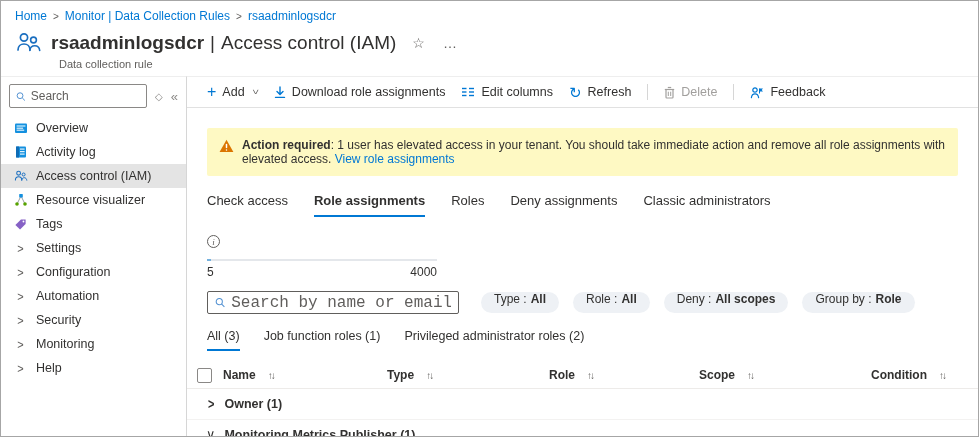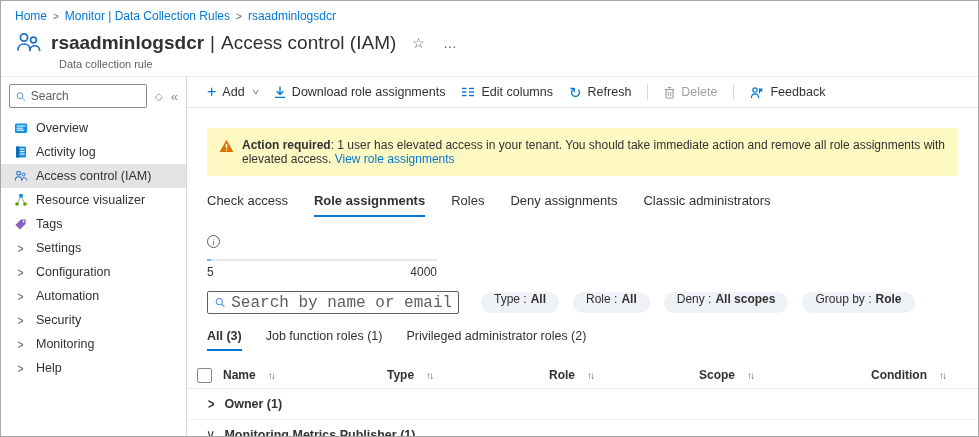--- a/index.html
+++ b/index.html
@@ -69,21 +69,21 @@
   .filter-row { margin:12px 20px 0 20px; display:flex; align-items:center; flex:0 0 auto; }
   .big-search { width:252px; height:23px; border:1px solid #605e5c; border-radius:2px; display:flex; align-items:center; gap:6px; padding:0 7px; }
   .big-search input { border:none; outline:none; width:100%; font-size:16px; font-family:Liberation Mono, monospace; }
   .big-search input::placeholder { color:#605e5c; }
   .pills { display:flex; gap:14px; margin-left:22px; }
   .pill { background:#eef1f5; border-radius:11px; height:21px; display:flex; padding:0 13px; font-size:12px; gap:4px; cursor:pointer; white-space:nowrap; }
   .pill .pv { font-weight:700; }
 
   .inner-tabs { margin:15px 20px 0 20px; display:flex; gap:24px; font-size:12.5px; flex:0 0 auto; }
   .itab { padding-bottom:6px; border-bottom:2px solid transparent; cursor:pointer; }
-  .itab.selected { font-weight:700; border-bottom-color:#0078d4; }
+  .itab.selected { font-weight:400; border-bottom-color:#0078d4; }
 
   
   .tbl { margin-top:11px; flex:1 1 auto; min-height:0; }
   .tr { display:grid; grid-template-columns:26px 164px 162px 150px 172px 1fr; align-items:center; padding-left:10px; }
   .thead { height:27px; border-bottom:1px solid #edebe9; font-size:12px; font-weight:700; }
   .th { display:flex; align-items:center; gap:12px; cursor:pointer; }
   .sort { color:#605e5c; font-size:10px; font-weight:400; letter-spacing:-2px; }
   .checkbox { width:15px; height:15px; border:1px solid #8a8886; border-radius:2px; background:#fff; cursor:pointer; }
   .group-row { height:31px; display:flex; align-items:center; gap:10px; padding-left:21px; border-bottom:1px solid #f3f2f1; font-size:12.5px; font-weight:700; cursor:pointer; }
   .g-chev { color:#323130; font-size:11px; display:inline-block; transform:scaleY(1.3); }

